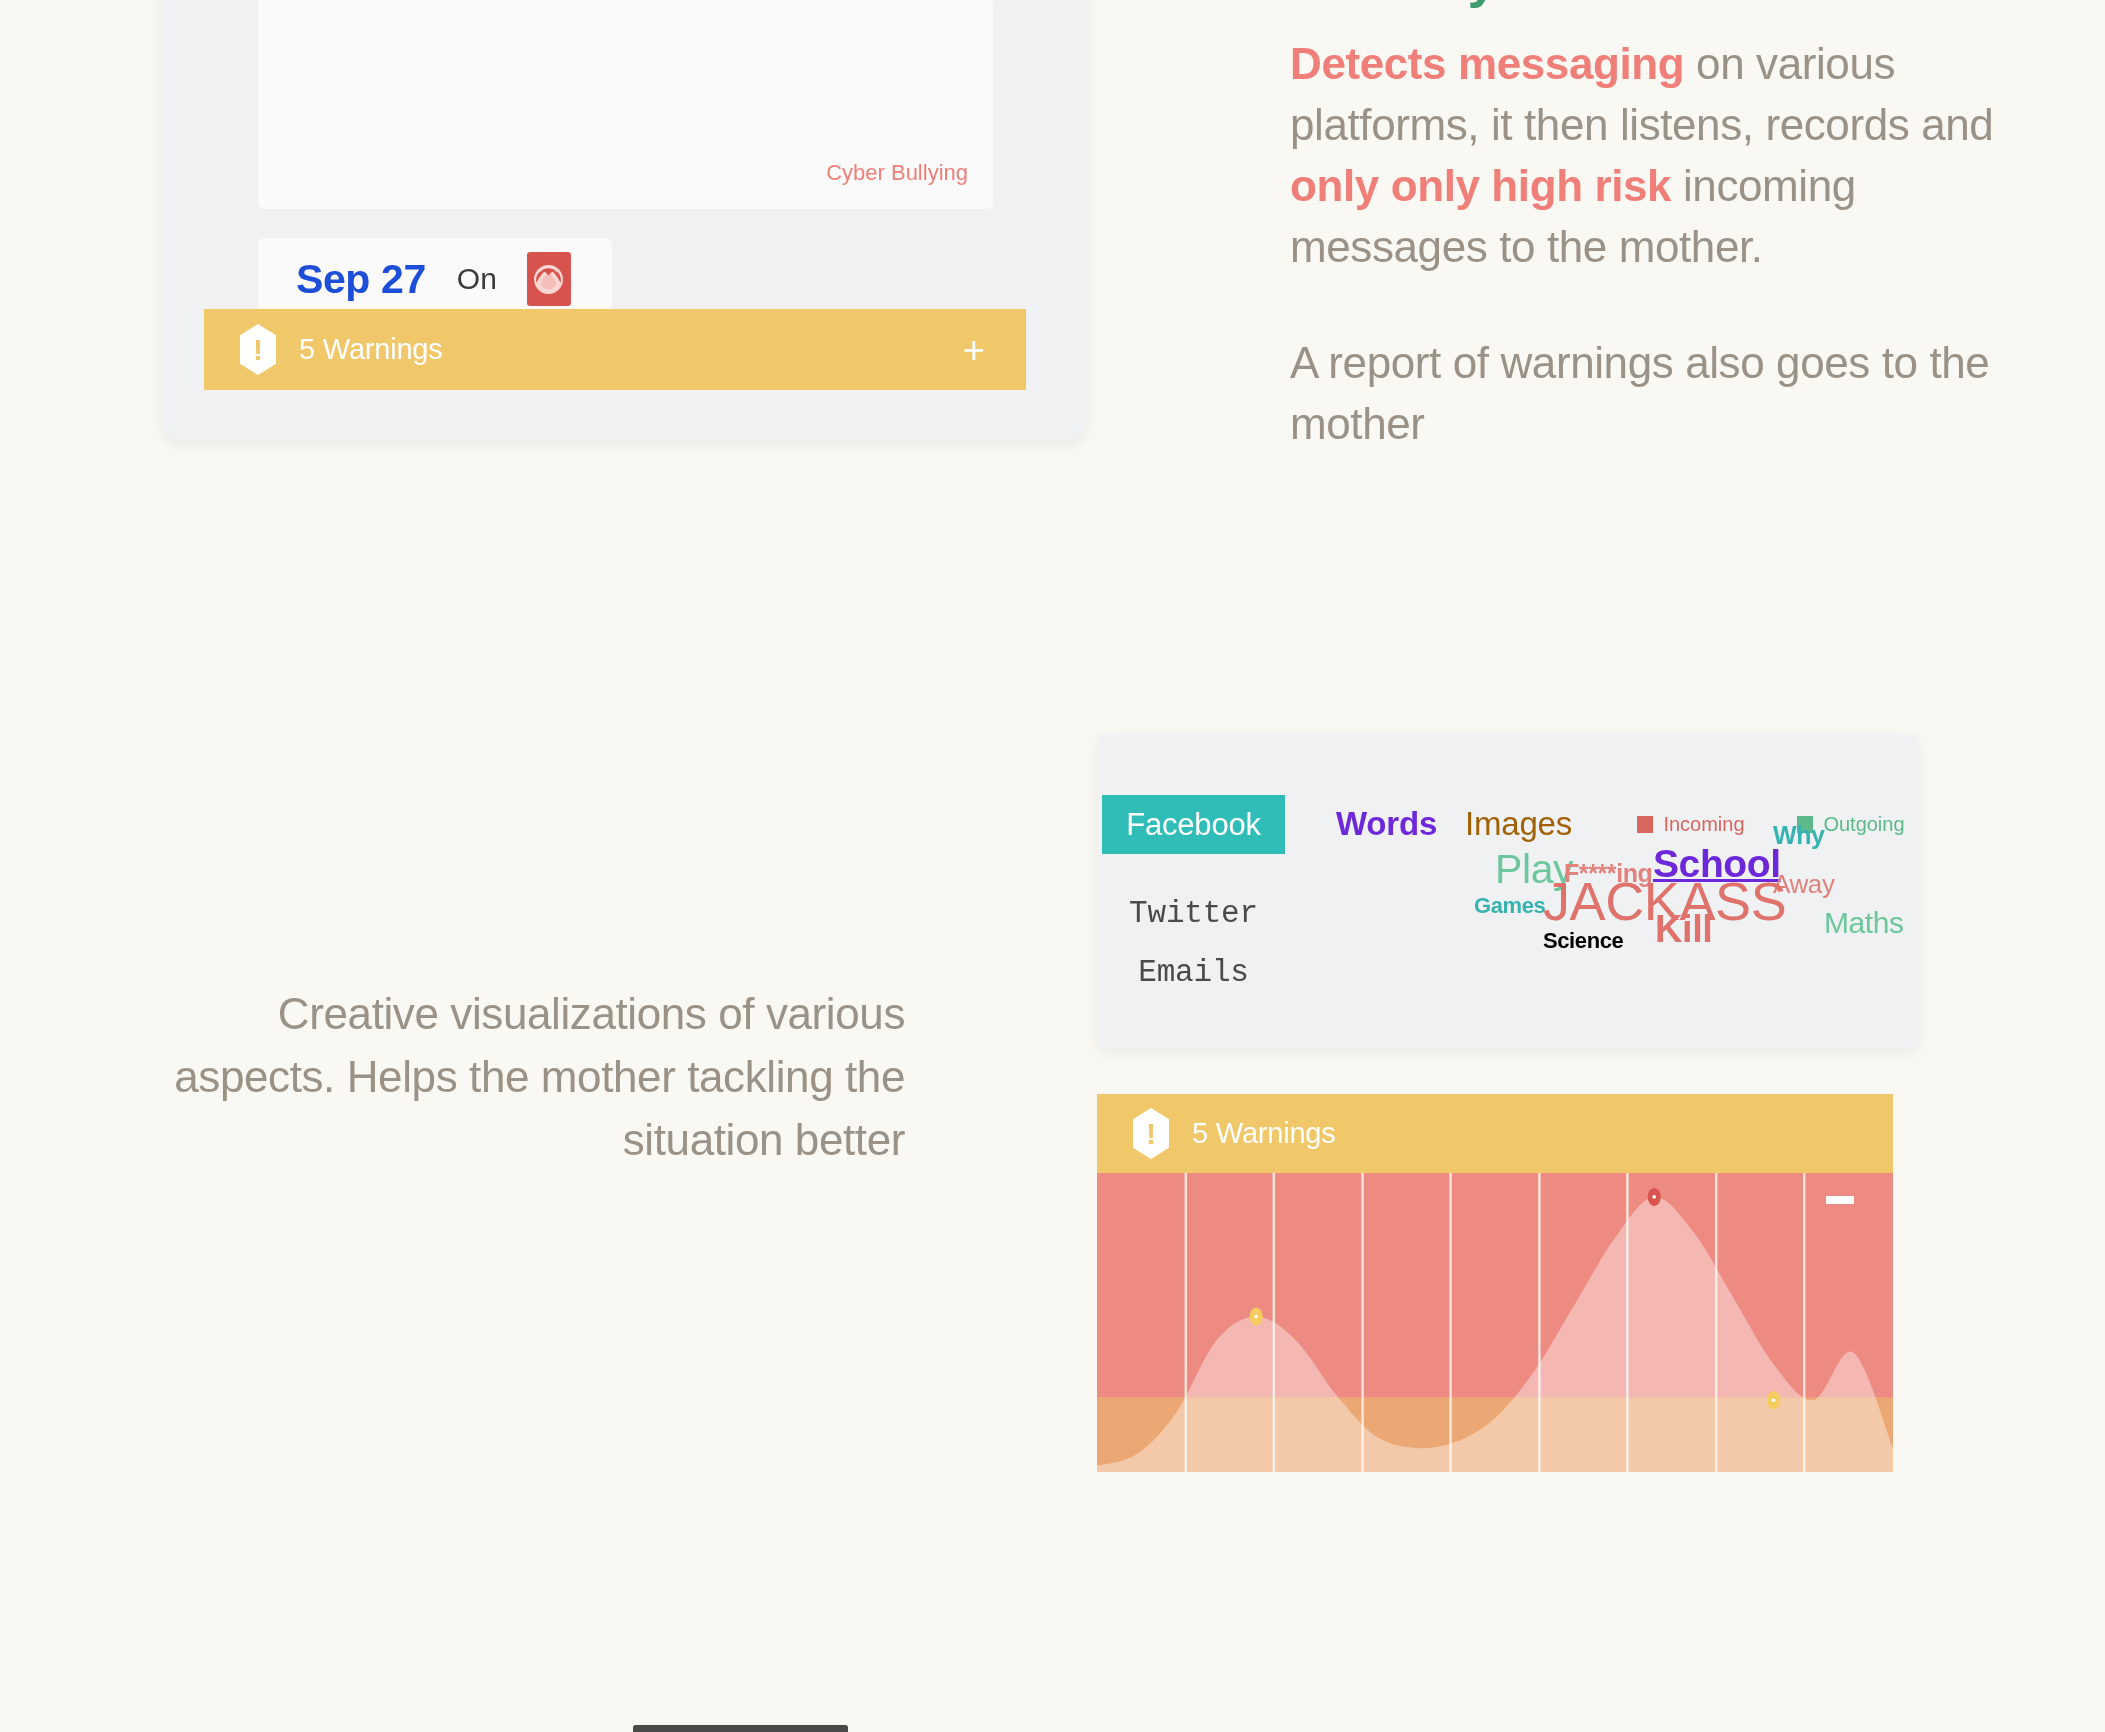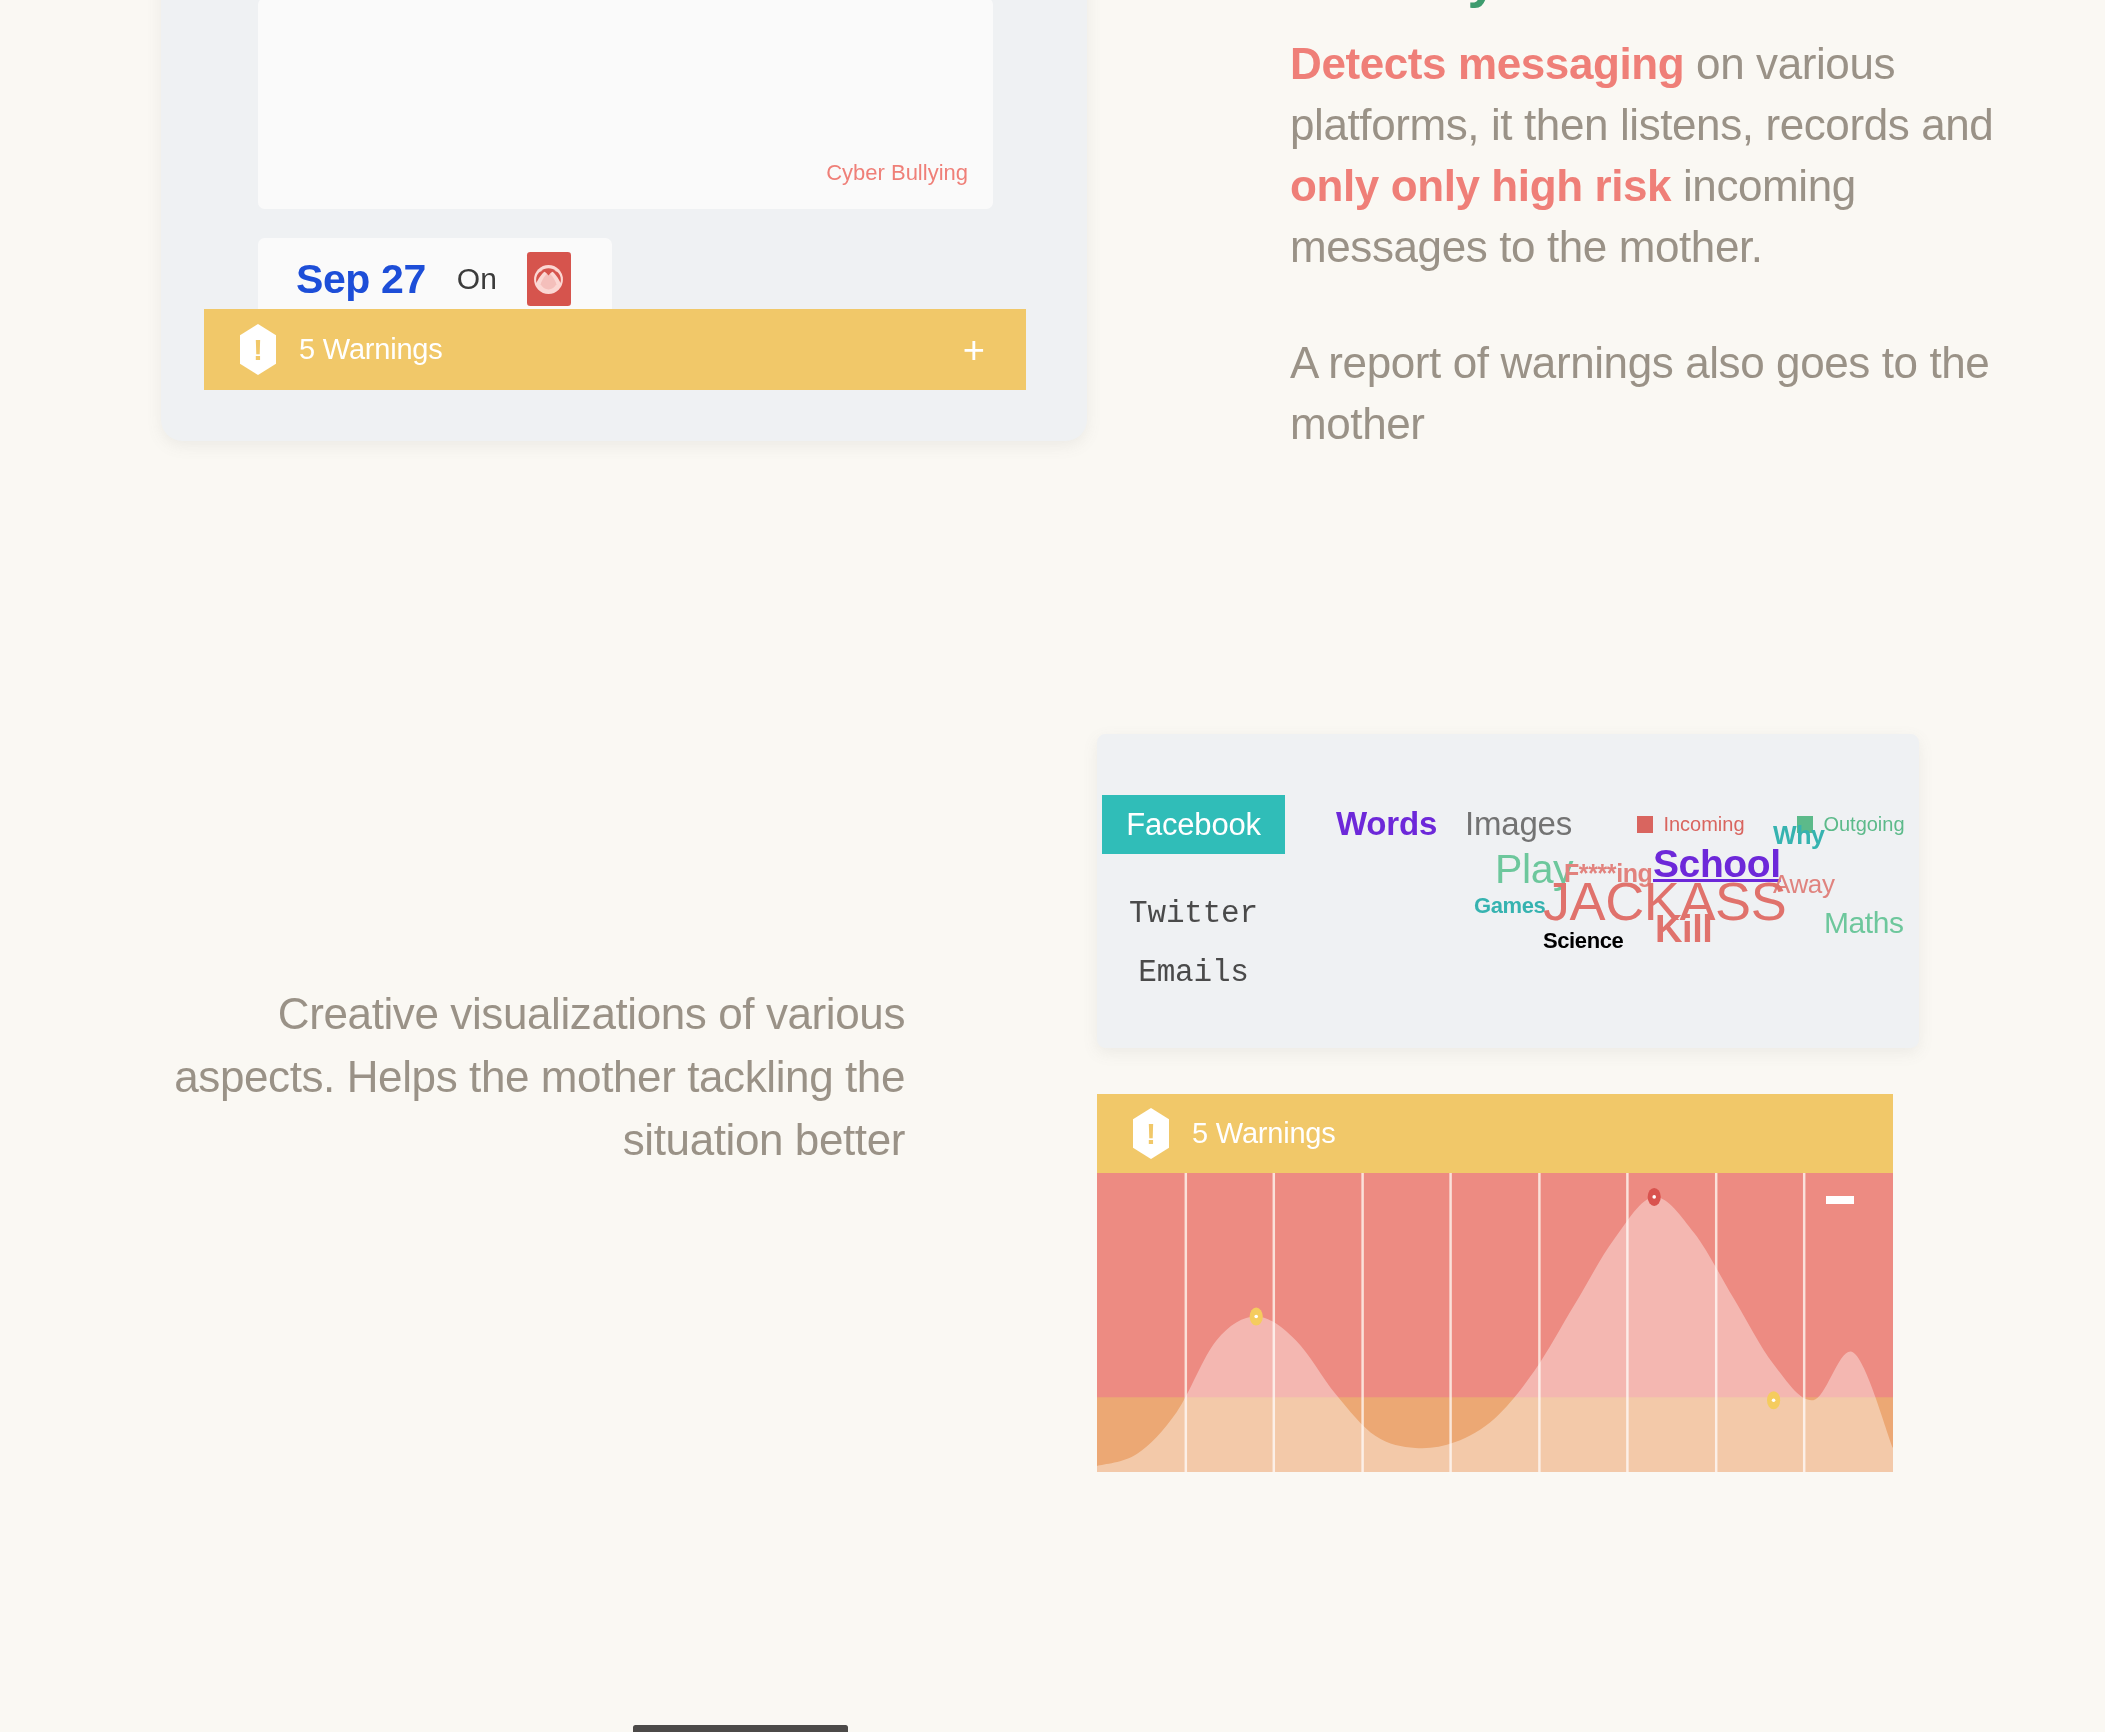--- a/index.html
+++ b/index.html
@@ -261,21 +261,21 @@
   .tab-side.t2 { top: 214px; }
 
   .subtab {
     position: absolute;
     top: 71px;
     font-size: 33px;
     letter-spacing: -0.2px;
     cursor: pointer;
   }
   .subtab.active { left: 239px; color: #6d28d9; font-weight: bold; }
-  .subtab.inactive { left: 368px; color: #737373; }
+  .subtab.inactive { left: 368px; color: #a16207; }
 
   .legend {
     position: absolute;
     top: 79px;
     display: flex;
     align-items: center;
     gap: 10px;
     font-size: 20px;
   }
   .legend.inc { left: 540px; color: #d9655f; }

